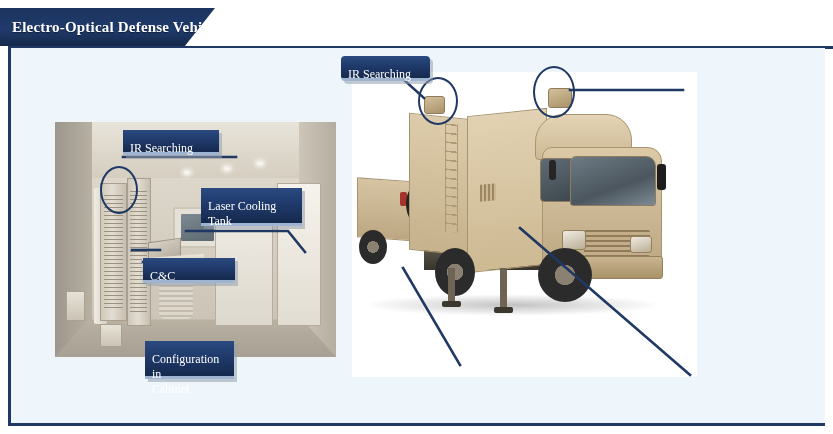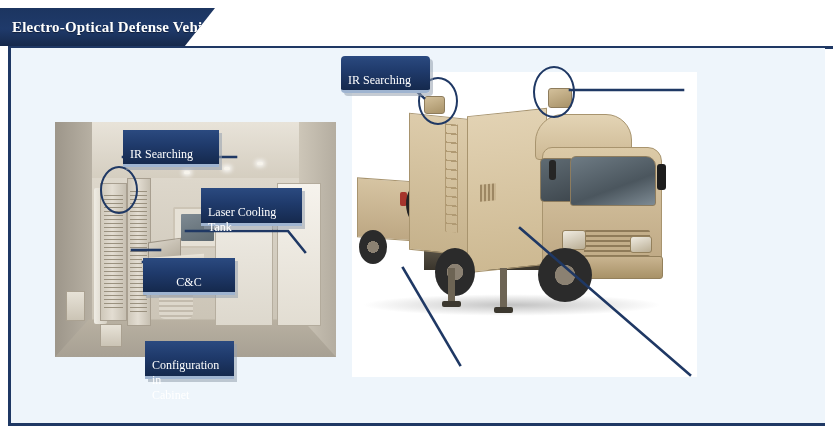--- a/index.html
+++ b/index.html
@@ -304,29 +304,29 @@
   }
 
   
   .label{
     position:absolute;
     background:linear-gradient(180deg,#2b4a80 0%,#1f3a6b 45%,#15294d 100%);
     color:#ffffff;
     font-family:"Liberation Serif", serif;
     font-size:12px;
     line-height:15px;
-    padding:17px 7px;
+    padding:11px 7px;
     box-sizing:border-box;
     border-bottom:3px solid #9fb4d0;
     box-shadow:3px 3px 0 rgba(150,160,175,.55);
     z-index:7;
     white-space:pre-line;
   }
   .label.rounded{ border-radius:4px; }
-  .label.center{ text-align:center; }
+  .label.center{ text-align:left; }
 
   #lbl-ir-1{ left:123px; top:130px; width:96px; height:23px; }
   #lbl-laser{ left:186px; top:188px; width:101px; height:38px;margin-left:15px; }
   #lbl-cc{   left:143px; top:258px; width:92px;  height:23px; }
   #lbl-config{ left:145px; top:341px; width:89px; height:38px; }
   #lbl-ir-2{ left:341px; top:56px;  width:89px;  height:23px; }
   #lbl-track{ left:683px; top:68px;  width:106px; height:40px; }
   #lbl-power{ left:450px; top:366px; width:105px; height:38px; }
   #lbl-carry{ left:686px; top:370px; width:99px;  height:23px; }
 </style>

